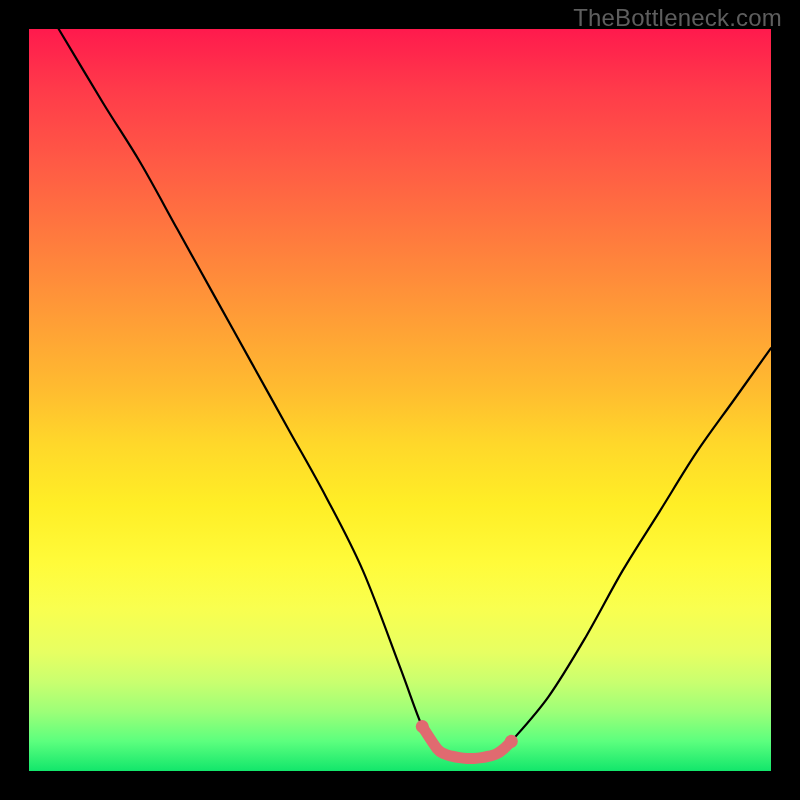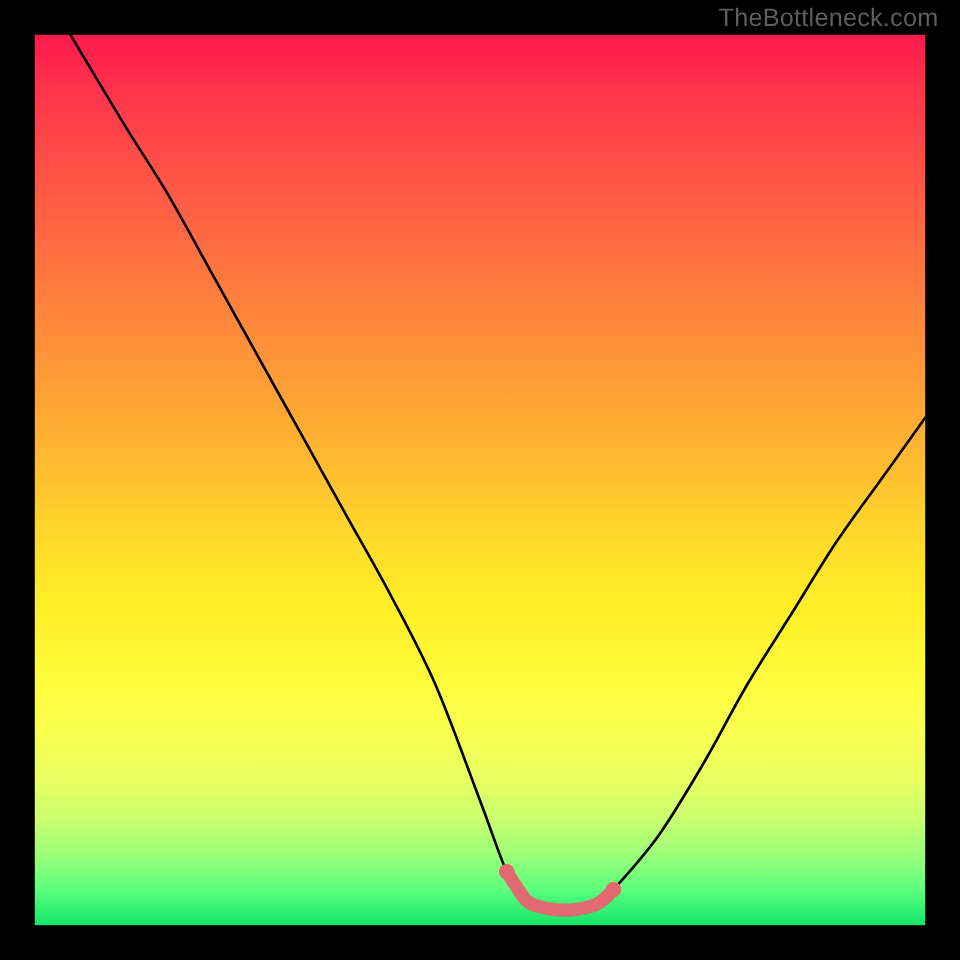--- a/index.html
+++ b/index.html
@@ -42,21 +42,21 @@
       #9dff78 92%,
       #5cff7e 96%,
       #12e66b 100%
     );
   }
   .watermark {
     position: absolute;
     top: 4px;
     right: 18px;
     color: #5e5e5e;
-    font-size: 21px;
+    font-size: 24px;
     font-weight: 500;
     letter-spacing: 0.2px;
   }
   svg.overlay {
     position: absolute;
     left: 29px;
     top: 29px;
     width: 742px;
     height: 742px;
     overflow: visible;

